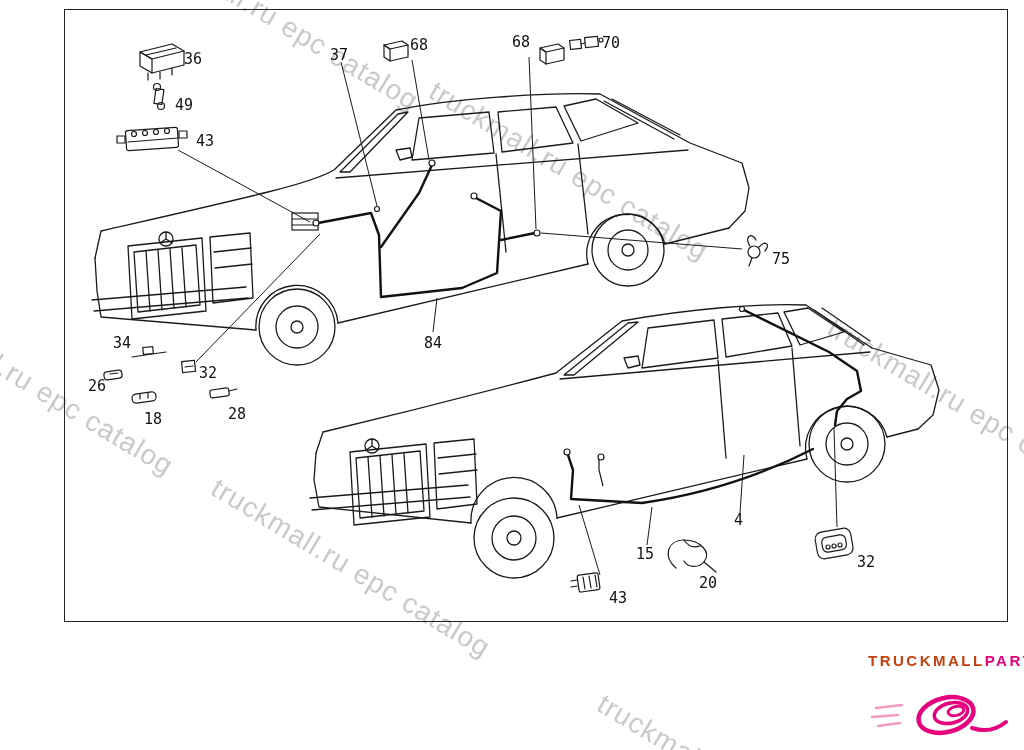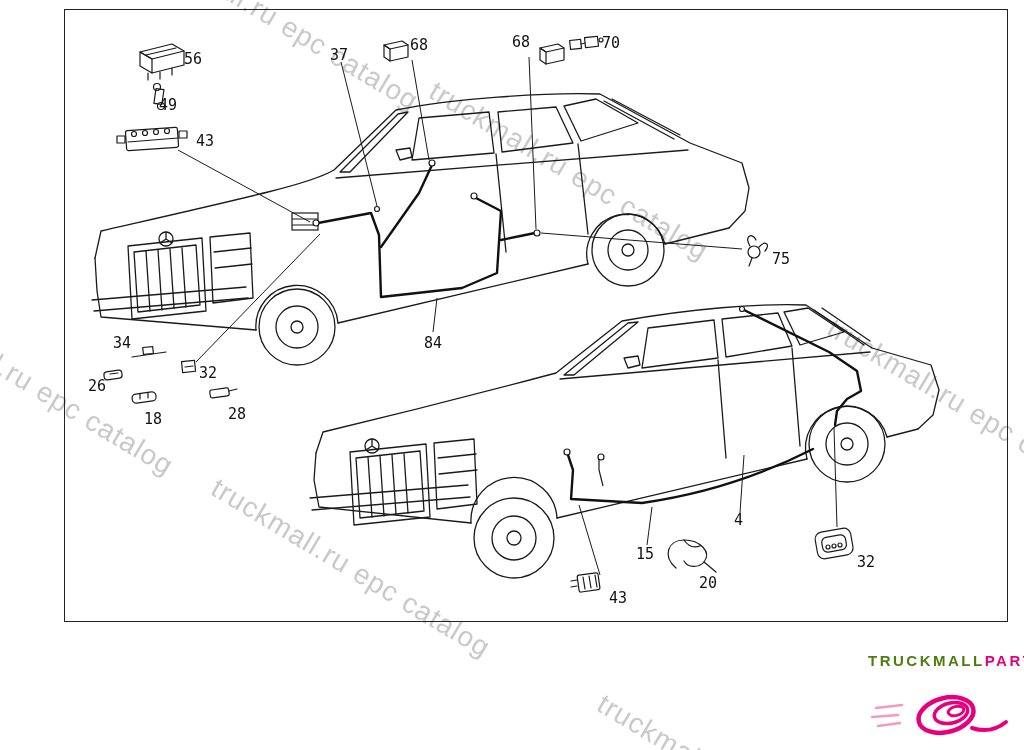--- a/index.html
+++ b/index.html
@@ -23,21 +23,21 @@
     font-family:"DejaVu Sans Mono","Liberation Mono",monospace;
     white-space:nowrap;
   }
   #logo{
     position:absolute;left:868px;top:652px;width:150px;height:95px;z-index:5;
   }
   #logo .word{
     font-size:15px;font-weight:bold;letter-spacing:2.5px;
     font-family:"Liberation Sans",sans-serif;
   }
-  #logo .gray{color:#4d7c0f;}
+  #logo .gray{color:#c2410c;}
   #logo .pink{color:#e6007e;}
 </style>
 </head>
 <body>
 
 <div id="stage">
 
   <span class="wm" style="left:150px;top:-75px">truckmall.ru epc catalog</span>
   <span class="wm" style="left:440px;top:75px">truckmall.ru epc catalog</span>
   <span class="wm" style="left:-95px;top:290px">truckmall.ru epc catalog</span>
@@ -276,22 +276,22 @@
       <g>
         <rect x="816" y="530" width="36" height="27" rx="7" transform="rotate(-10 834 543)"></rect>
         <rect x="822" y="536" width="24" height="15" rx="5" transform="rotate(-10 834 543)"></rect>
         <circle cx="828" cy="547" r="2"></circle>
           <circle cx="834" cy="546" r="2"></circle>
           <circle cx="840" cy="545" r="2"></circle>
       </g>
     </g>
   </svg>
 
-  <span class="callout" style="left:184px;top:50px">56</span>
-  <span class="callout" style="left:159px;top:96px">49</span>
+  <span class="callout" style="left:184px;top:50px">36</span>
+  <span class="callout" style="left:175px;top:96px">49</span>
   <span class="callout" style="left:196px;top:132px">43</span>
   <span class="callout" style="left:330px;top:46px">37</span>
   <span class="callout" style="left:410px;top:36px">68</span>
   <span class="callout" style="left:512px;top:33px">68</span>
   <span class="callout" style="left:602px;top:34px">70</span>
   <span class="callout" style="left:772px;top:250px">75</span>
   <span class="callout" style="left:424px;top:334px">84</span>
   <span class="callout" style="left:113px;top:334px">34</span>
   <span class="callout" style="left:88px;top:377px">26</span>
   <span class="callout" style="left:199px;top:364px">32</span>

